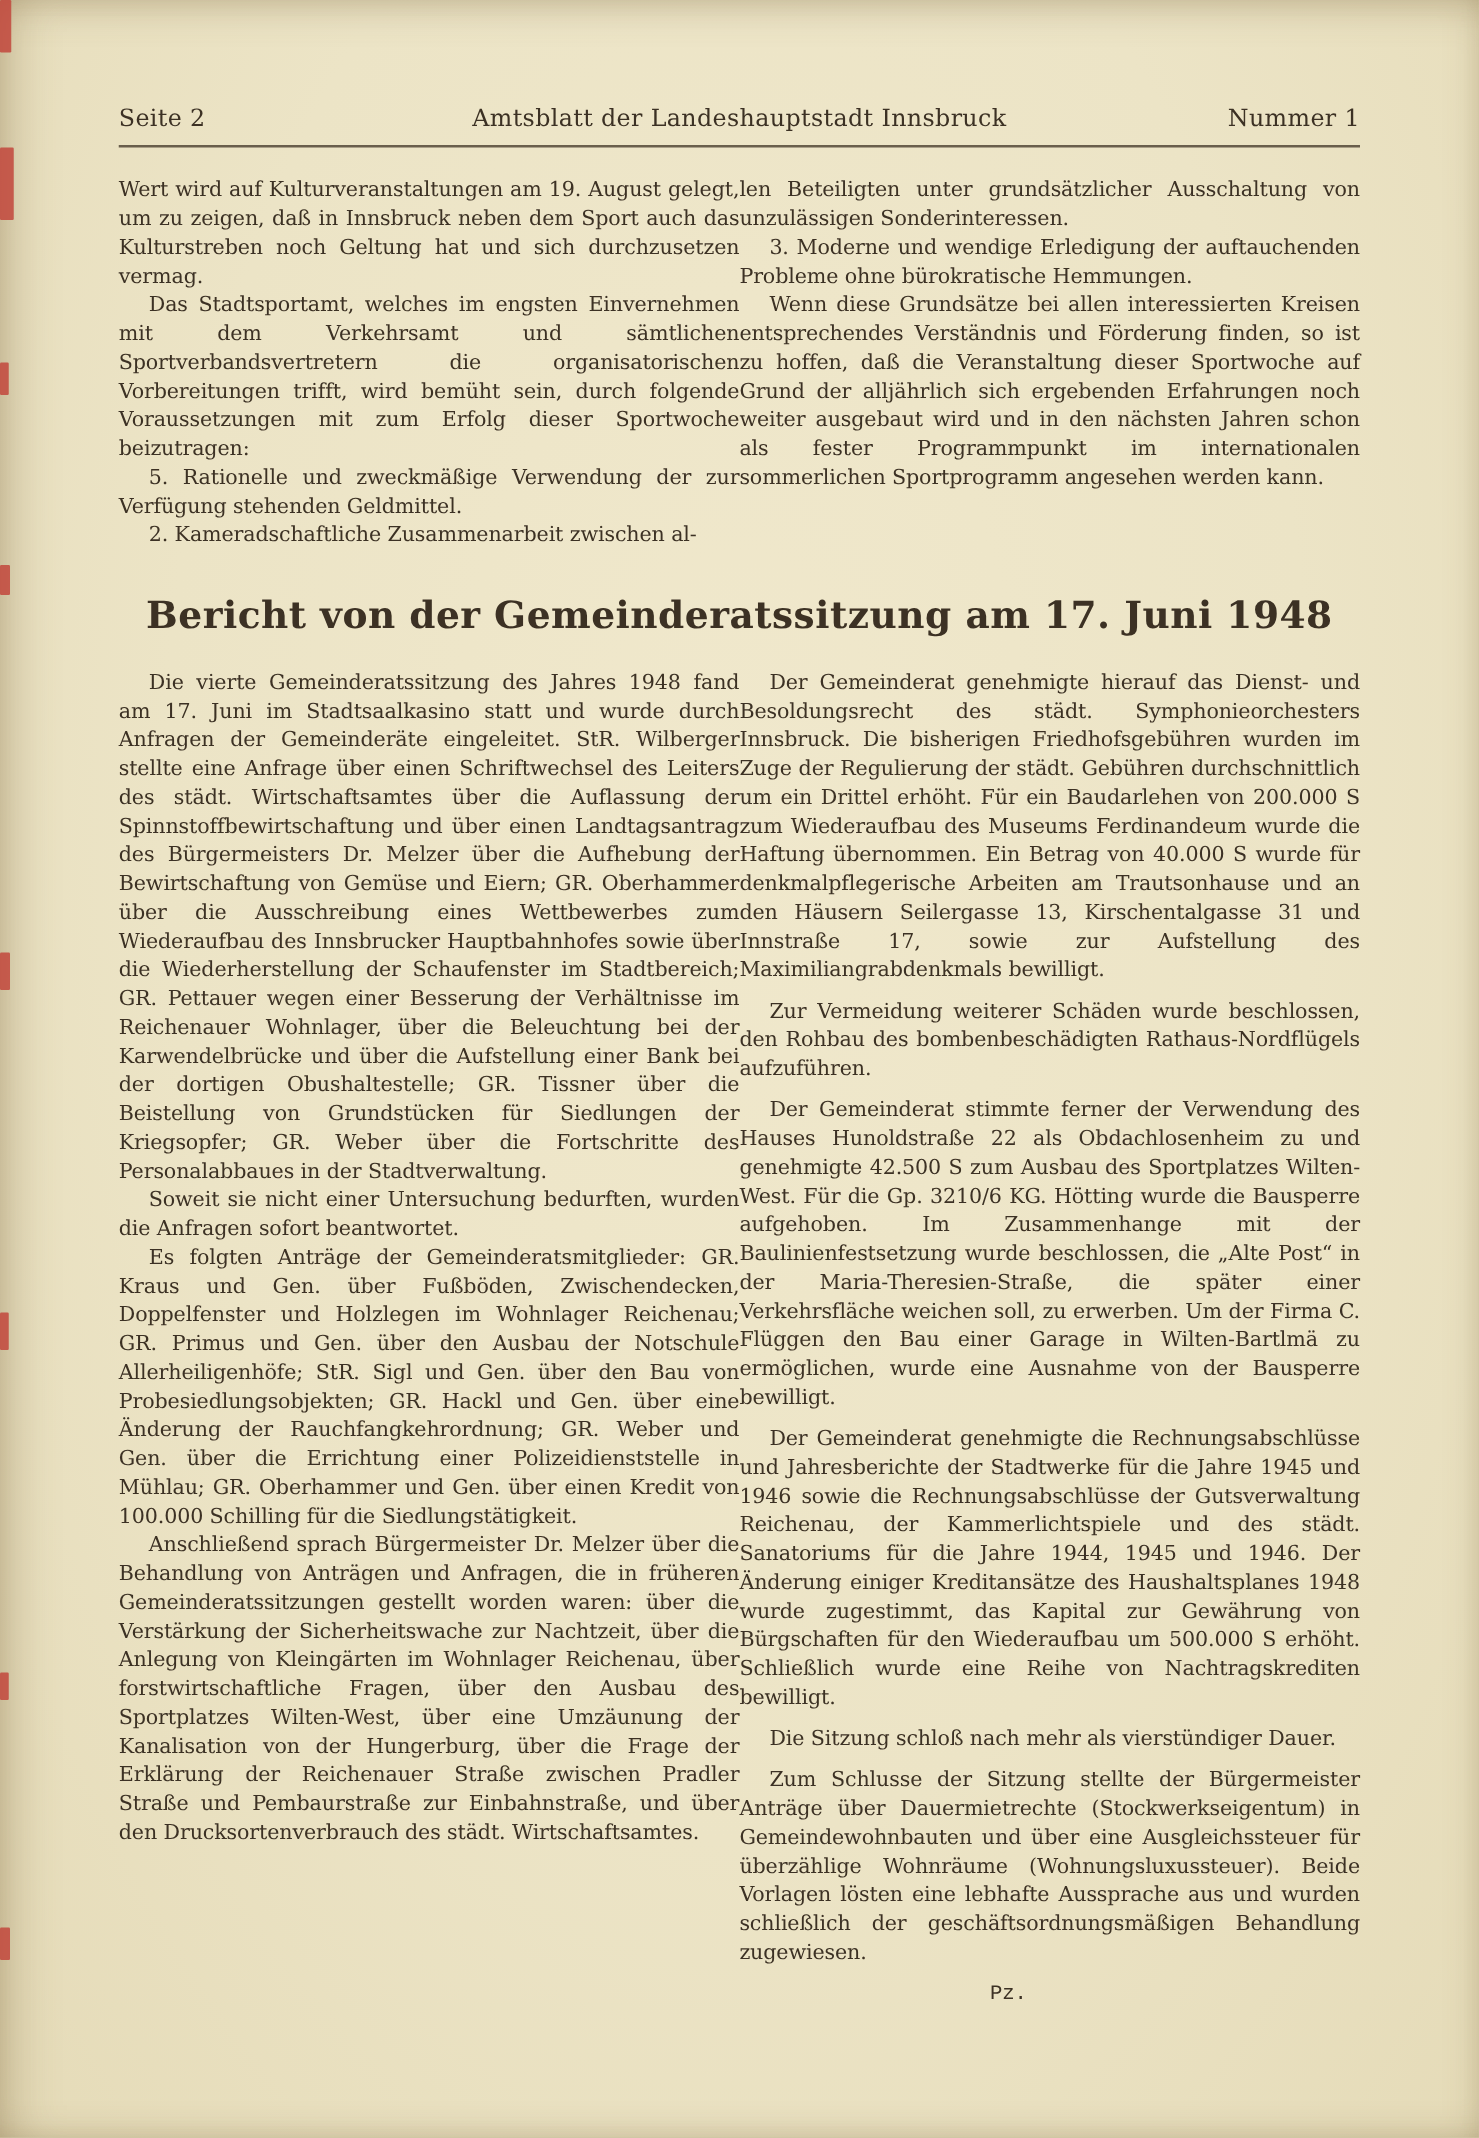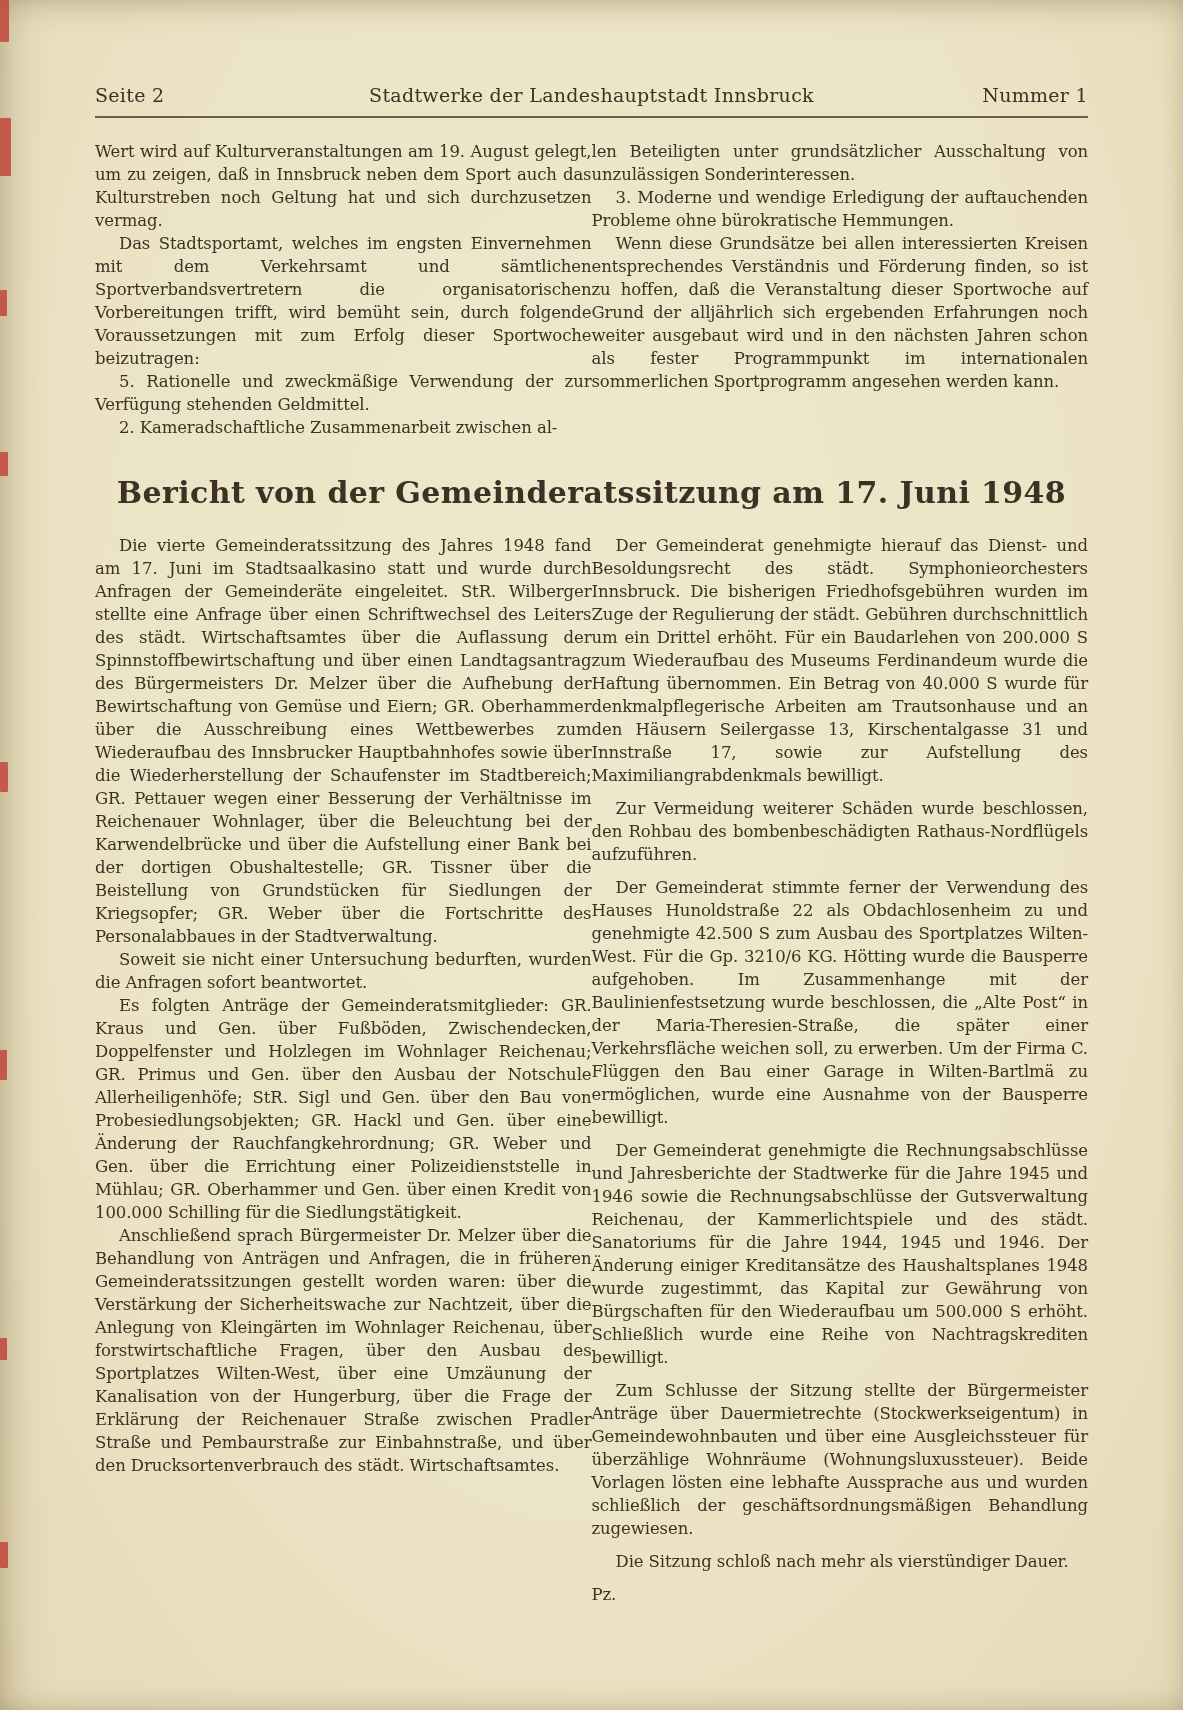--- a/index.html
+++ b/index.html
@@ -44,39 +44,39 @@
   .col p.cont{text-indent:0;}
   .col.spaced p{margin-bottom:10px;}
   .col.spaced p:last-child{margin-bottom:0;}
 
   h1.article-title{
     text-align:center;
     font-size:30px;font-weight:bold;
     letter-spacing:.4px;
     margin:36px 0 24px 0;
   }
-  .signature-line{text-align:left;padding-right:66px;margin-top:2px;font-size:16.5px;}
+  .signature-line{text-align:center;padding-right:66px;margin-top:2px;font-size:16.5px;font-family:Liberation Mono, monospace;}
 </style>
 </head>
 <body>
 
 <div class="page">
 
   <div class="red-mark m1"></div>
   <div class="red-mark m2"></div>
   <div class="red-mark m3"></div>
   <div class="red-mark m4"></div>
   <div class="red-mark m5"></div>
   <div class="red-mark m6"></div>
   <div class="red-mark m7"></div>
   <div class="red-mark m8"></div>
 
   <div class="header">
     <span class="h-left">Seite 2</span>
-    <span class="h-center">Stadtwerke der Landeshauptstadt Innsbruck</span>
+    <span class="h-center">Amtsblatt der Landeshauptstadt Innsbruck</span>
     <span class="h-right">Nummer 1</span>
   </div>
   <div class="rule"></div>
 
   <div class="content">
 
     <div class="two-col">
       <div class="col">
         <p class="cont">Wert wird auf Kulturveranstaltungen am 19. August gelegt, um zu zeigen, daß in Innsbruck neben dem Sport auch das Kulturstreben noch Geltung hat und sich durchzusetzen vermag.</p>
         <p>Das Stadtsportamt, welches im engsten Einvernehmen mit dem Verkehrsamt und sämtlichen Sportverbandsvertretern die organisatorischen Vorbereitungen trifft, wird bemüht sein, durch folgende Voraussetzungen mit zum Erfolg dieser Sportwoche beizutragen:</p>
@@ -97,20 +97,20 @@
         <p>Die vierte Gemeinderatssitzung des Jahres 1948 fand am 17. Juni im Stadtsaalkasino statt und wurde durch Anfragen der Gemeinderäte eingeleitet. StR. Wilberger stellte eine Anfrage über einen Schriftwechsel des Leiters des städt. Wirtschaftsamtes über die Auflassung der Spinnstoffbewirtschaftung und über einen Landtagsantrag des Bürgermeisters Dr. Melzer über die Aufhebung der Bewirtschaftung von Gemüse und Eiern; GR. Oberhammer über die Ausschreibung eines Wettbewerbes zum Wiederaufbau des Innsbrucker Hauptbahnhofes sowie über die Wiederherstellung der Schaufenster im Stadtbereich; GR. Pettauer wegen einer Besserung der Verhältnisse im Reichenauer Wohnlager, über die Beleuchtung bei der Karwendelbrücke und über die Aufstellung einer Bank bei der dortigen Obushaltestelle; GR. Tissner über die Beistellung von Grundstücken für Siedlungen der Kriegsopfer; GR. Weber über die Fortschritte des Personalabbaues in der Stadtverwaltung.</p>
         <p>Soweit sie nicht einer Untersuchung bedurften, wurden die Anfragen sofort beantwortet.</p>
         <p>Es folgten Anträge der Gemeinderatsmitglieder: GR. Kraus und Gen. über Fußböden, Zwischendecken, Doppelfenster und Holzlegen im Wohnlager Reichenau; GR. Primus und Gen. über den Ausbau der Notschule Allerheiligenhöfe; StR. Sigl und Gen. über den Bau von Probesiedlungsobjekten; GR. Hackl und Gen. über eine Änderung der Rauchfangkehrordnung; GR. Weber und Gen. über die Errichtung einer Polizeidienststelle in Mühlau; GR. Oberhammer und Gen. über einen Kredit von 100.000 Schilling für die Siedlungstätigkeit.</p>
         <p>Anschließend sprach Bürgermeister Dr. Melzer über die Behandlung von Anträgen und Anfragen, die in früheren Gemeinderatssitzungen gestellt worden waren: über die Verstärkung der Sicherheitswache zur Nachtzeit, über die Anlegung von Kleingärten im Wohnlager Reichenau, über forstwirtschaftliche Fragen, über den Ausbau des Sportplatzes Wilten-West, über eine Umzäunung der Kanalisation von der Hungerburg, über die Frage der Erklärung der Reichenauer Straße zwischen Pradler Straße und Pembaurstraße zur Einbahnstraße, und über den Drucksortenverbrauch des städt. Wirtschaftsamtes.</p>
       </div>
       <div class="col spaced">
         <p>Der Gemeinderat genehmigte hierauf das Dienst- und Besoldungsrecht des städt. Symphonieorchesters Innsbruck. Die bisherigen Friedhofsgebühren wurden im Zuge der Regulierung der städt. Gebühren durchschnittlich um ein Drittel erhöht. Für ein Baudarlehen von 200.000 S zum Wiederaufbau des Museums Ferdinandeum wurde die Haftung übernommen. Ein Betrag von 40.000 S wurde für denkmalpflegerische Arbeiten am Trautsonhause und an den Häusern Seilergasse 13, Kirschentalgasse 31 und Innstraße 17, sowie zur Aufstellung des Maximiliangrabdenkmals bewilligt.</p>
         <p>Zur Vermeidung weiterer Schäden wurde beschlossen, den Rohbau des bombenbeschädigten Rathaus-Nordflügels aufzuführen.</p>
         <p>Der Gemeinderat stimmte ferner der Verwendung des Hauses Hunoldstraße 22 als Obdachlosenheim zu und genehmigte 42.500 S zum Ausbau des Sportplatzes Wilten-West. Für die Gp. 3210/6 KG. Hötting wurde die Bausperre aufgehoben. Im Zusammenhange mit der Baulinienfestsetzung wurde beschlossen, die „Alte Post“ in der Maria-Theresien-Straße, die später einer Verkehrsfläche weichen soll, zu erwerben. Um der Firma C. Flüggen den Bau einer Garage in Wilten-Bartlmä zu ermöglichen, wurde eine Ausnahme von der Bausperre bewilligt.</p>
         <p>Der Gemeinderat genehmigte die Rechnungsabschlüsse und Jahresberichte der Stadtwerke für die Jahre 1945 und 1946 sowie die Rechnungsabschlüsse der Gutsverwaltung Reichenau, der Kammerlichtspiele und des städt. Sanatoriums für die Jahre 1944, 1945 und 1946. Der Änderung einiger Kreditansätze des Haushaltsplanes 1948 wurde zugestimmt, das Kapital zur Gewährung von Bürgschaften für den Wiederaufbau um 500.000 S erhöht. Schließlich wurde eine Reihe von Nachtragskrediten bewilligt.</p>
+        <p>Die Sitzung schloß nach mehr als vierstündiger Dauer.</p>
         <p>Zum Schlusse der Sitzung stellte der Bürgermeister Anträge über Dauermietrechte (Stockwerkseigentum) in Gemeindewohnbauten und über eine Ausgleichssteuer für überzählige Wohnräume (Wohnungsluxussteuer). Beide Vorlagen lösten eine lebhafte Aussprache aus und wurden schließlich der geschäftsordnungsmäßigen Behandlung zugewiesen.</p>
-        <p>Die Sitzung schloß nach mehr als vierstündiger Dauer.</p>
         <div class="signature-line">Pz.</div>
       </div>
     </div>
 
   </div>
 </div>
 
 </body></html>

